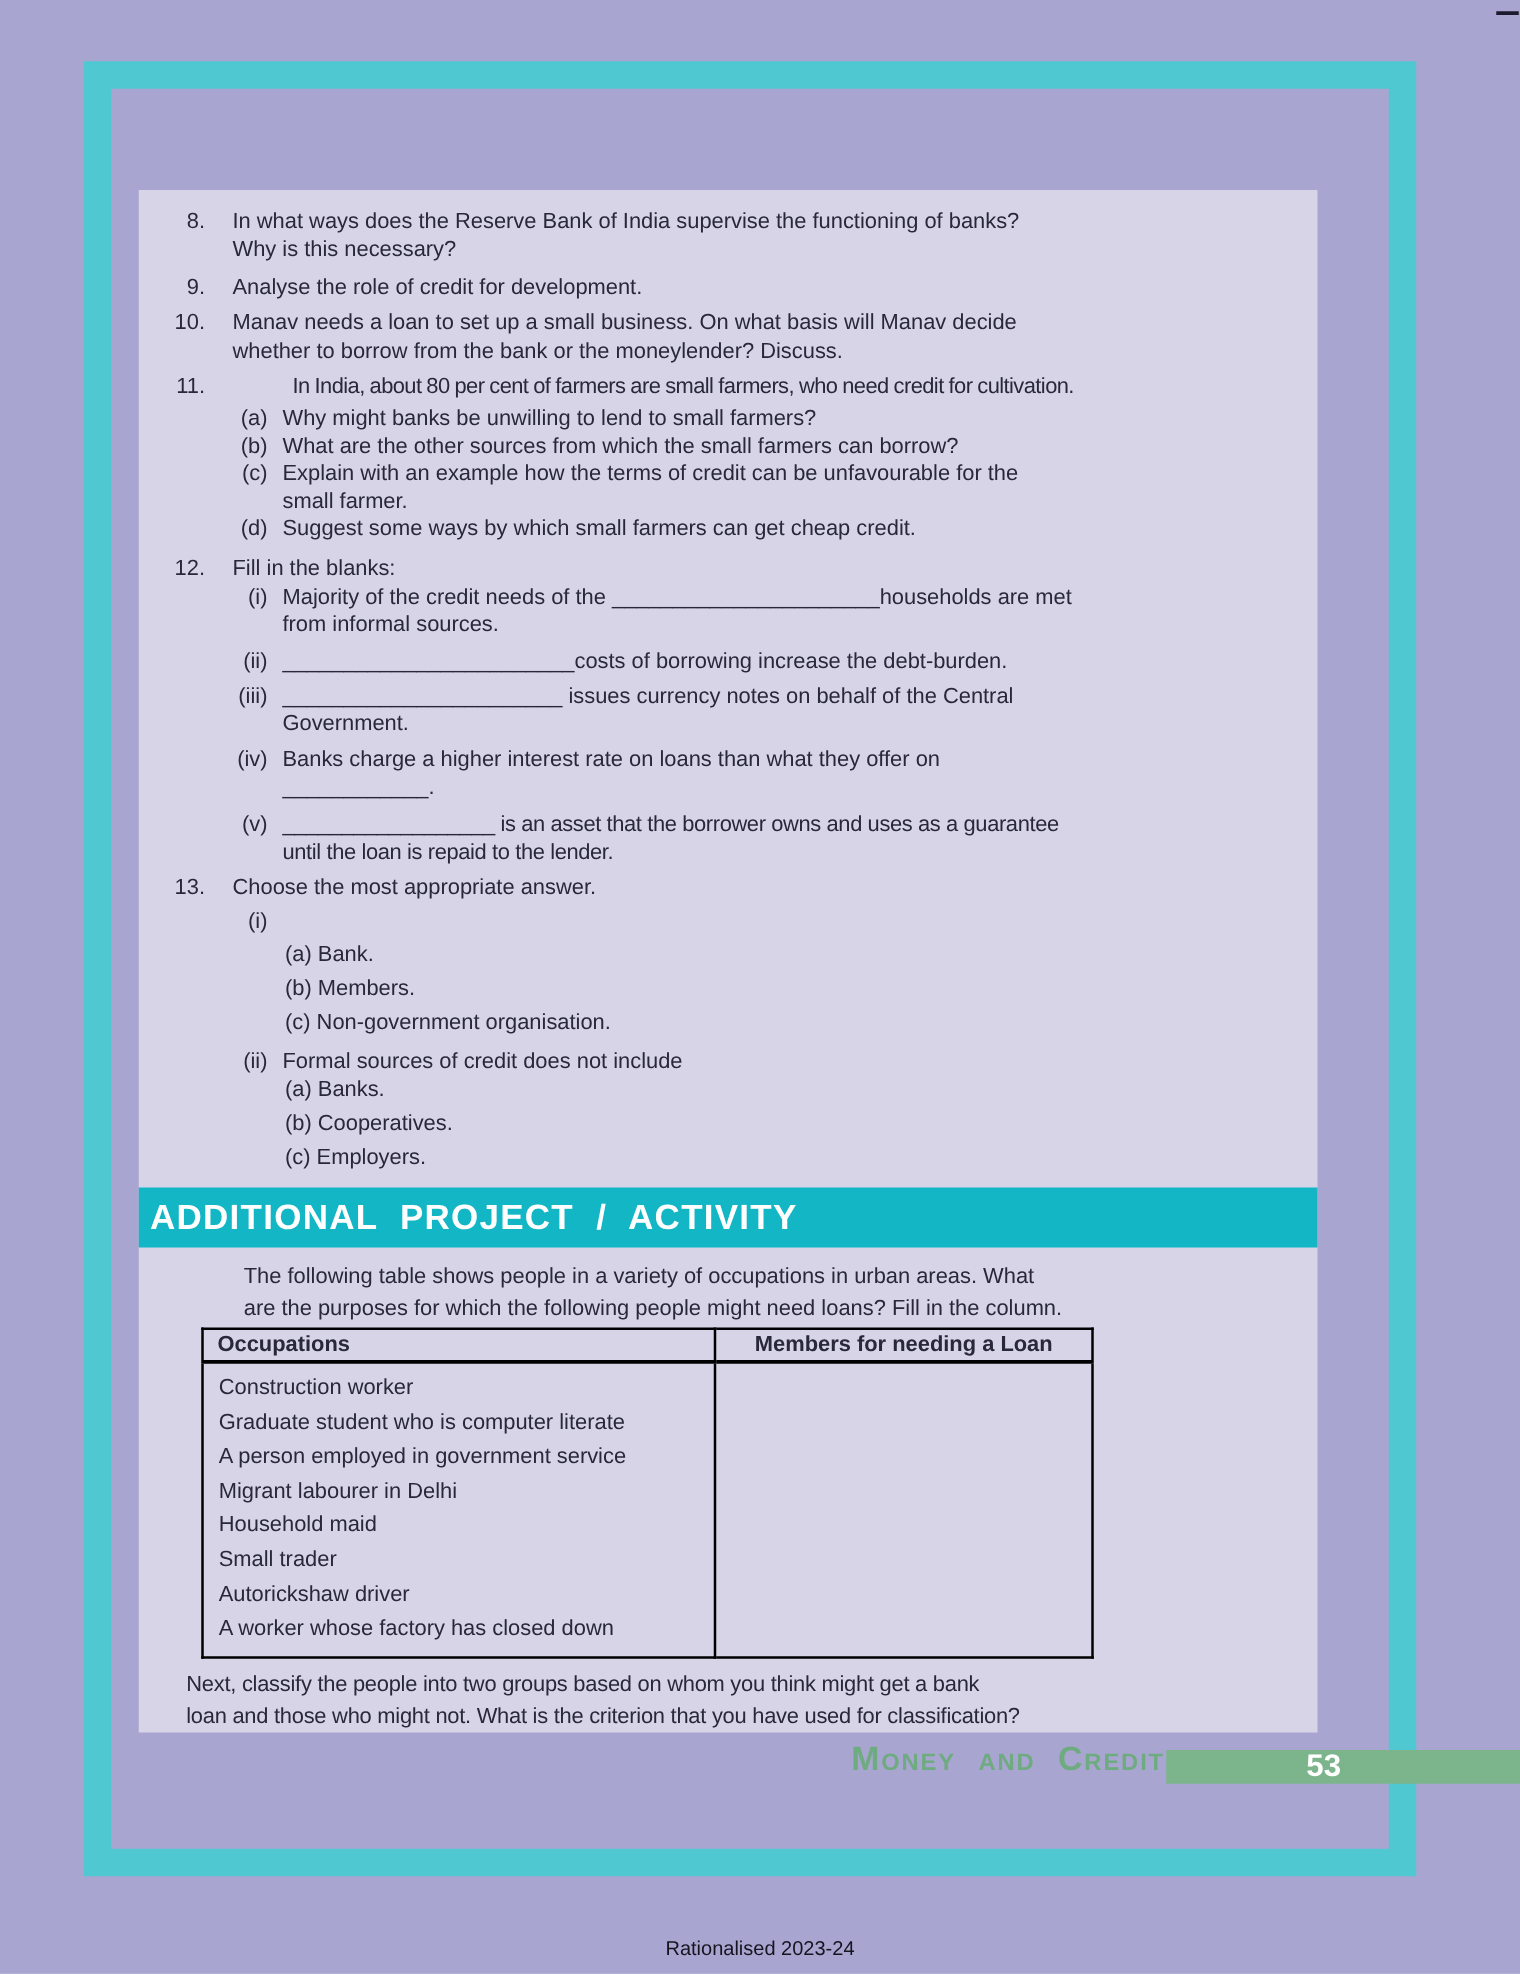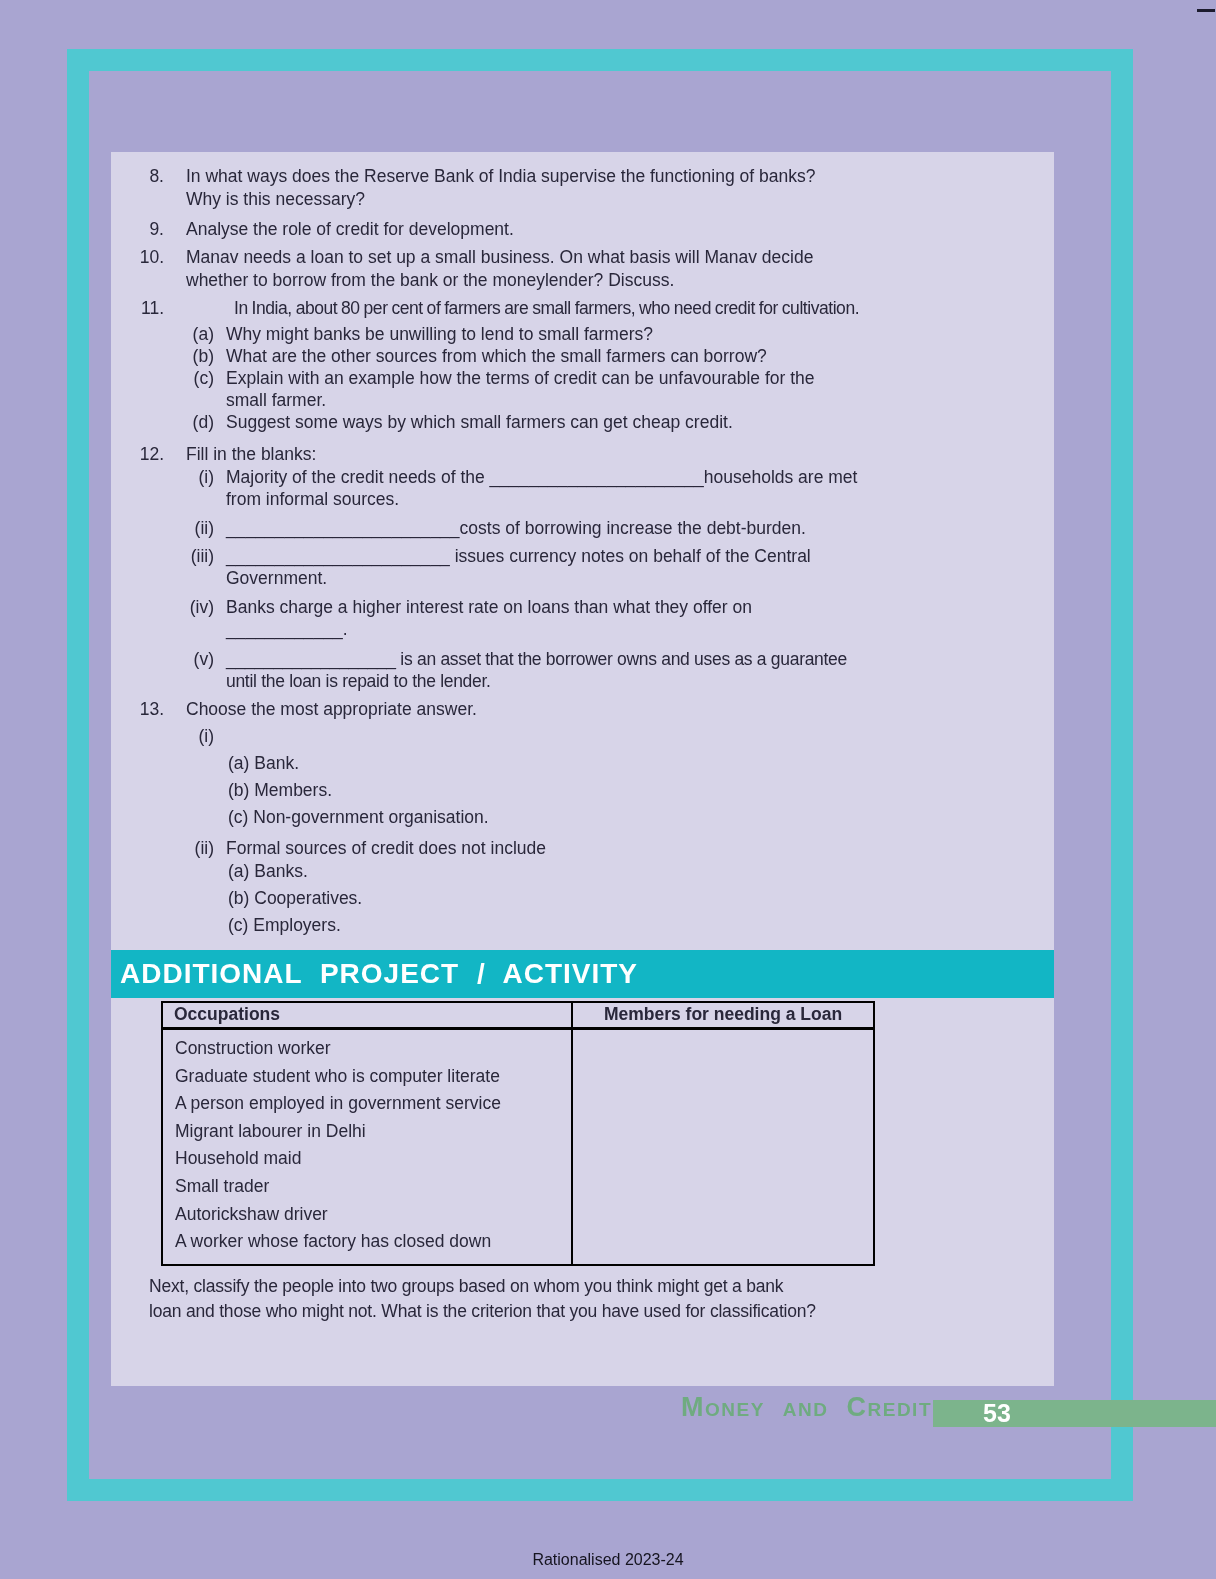--- a/index.html
+++ b/index.html
@@ -75,21 +75,21 @@
     font-variant:small-caps;font-weight:bold;font-size:27px;
     color:#6fab80;letter-spacing:1.5px;word-spacing:9px;line-height:27px;
     white-space:nowrap;
   }
   .page-bar{
     position:absolute;left:933px;top:1400px;width:283px;height:27px;
     background:#7cb48c;
   }
   .page-num{
     color:#ffffff;font-weight:bold;font-size:25px;
-    padding-left:50px;line-height:26px;
+    padding-left:112px;line-height:26px;
   }
   .rationalised{
     position:absolute;top:1551px;left:0;width:100%;
     text-align:center;font-size:16px;color:#15141f;
   }
 </style>
 </head>
 <body>
 
 <div class="crop-mark"></div>
@@ -186,20 +186,22 @@
     <div class="option">(b) Cooperatives.</div>
     <div class="option">(c) Employers.</div>
 
   </div>
 
   <div class="banner">
     <span class="banner-title">ADDITIONAL PROJECT / ACTIVITY</span>
   </div>
 
   <div class="activity">
+    <div class="activity-intro">The following table shows people in a variety of occupations in urban areas. What
+are the purposes for which the following people might need loans? Fill in the column.</div>
 
     <table class="loan-table">
       <thead>
         <tr>
           <th class="th-occupations">Occupations</th>
           <th class="th-reason">Members for needing a Loan</th>
         </tr>
       </thead>
       <tbody>
         <tr>

